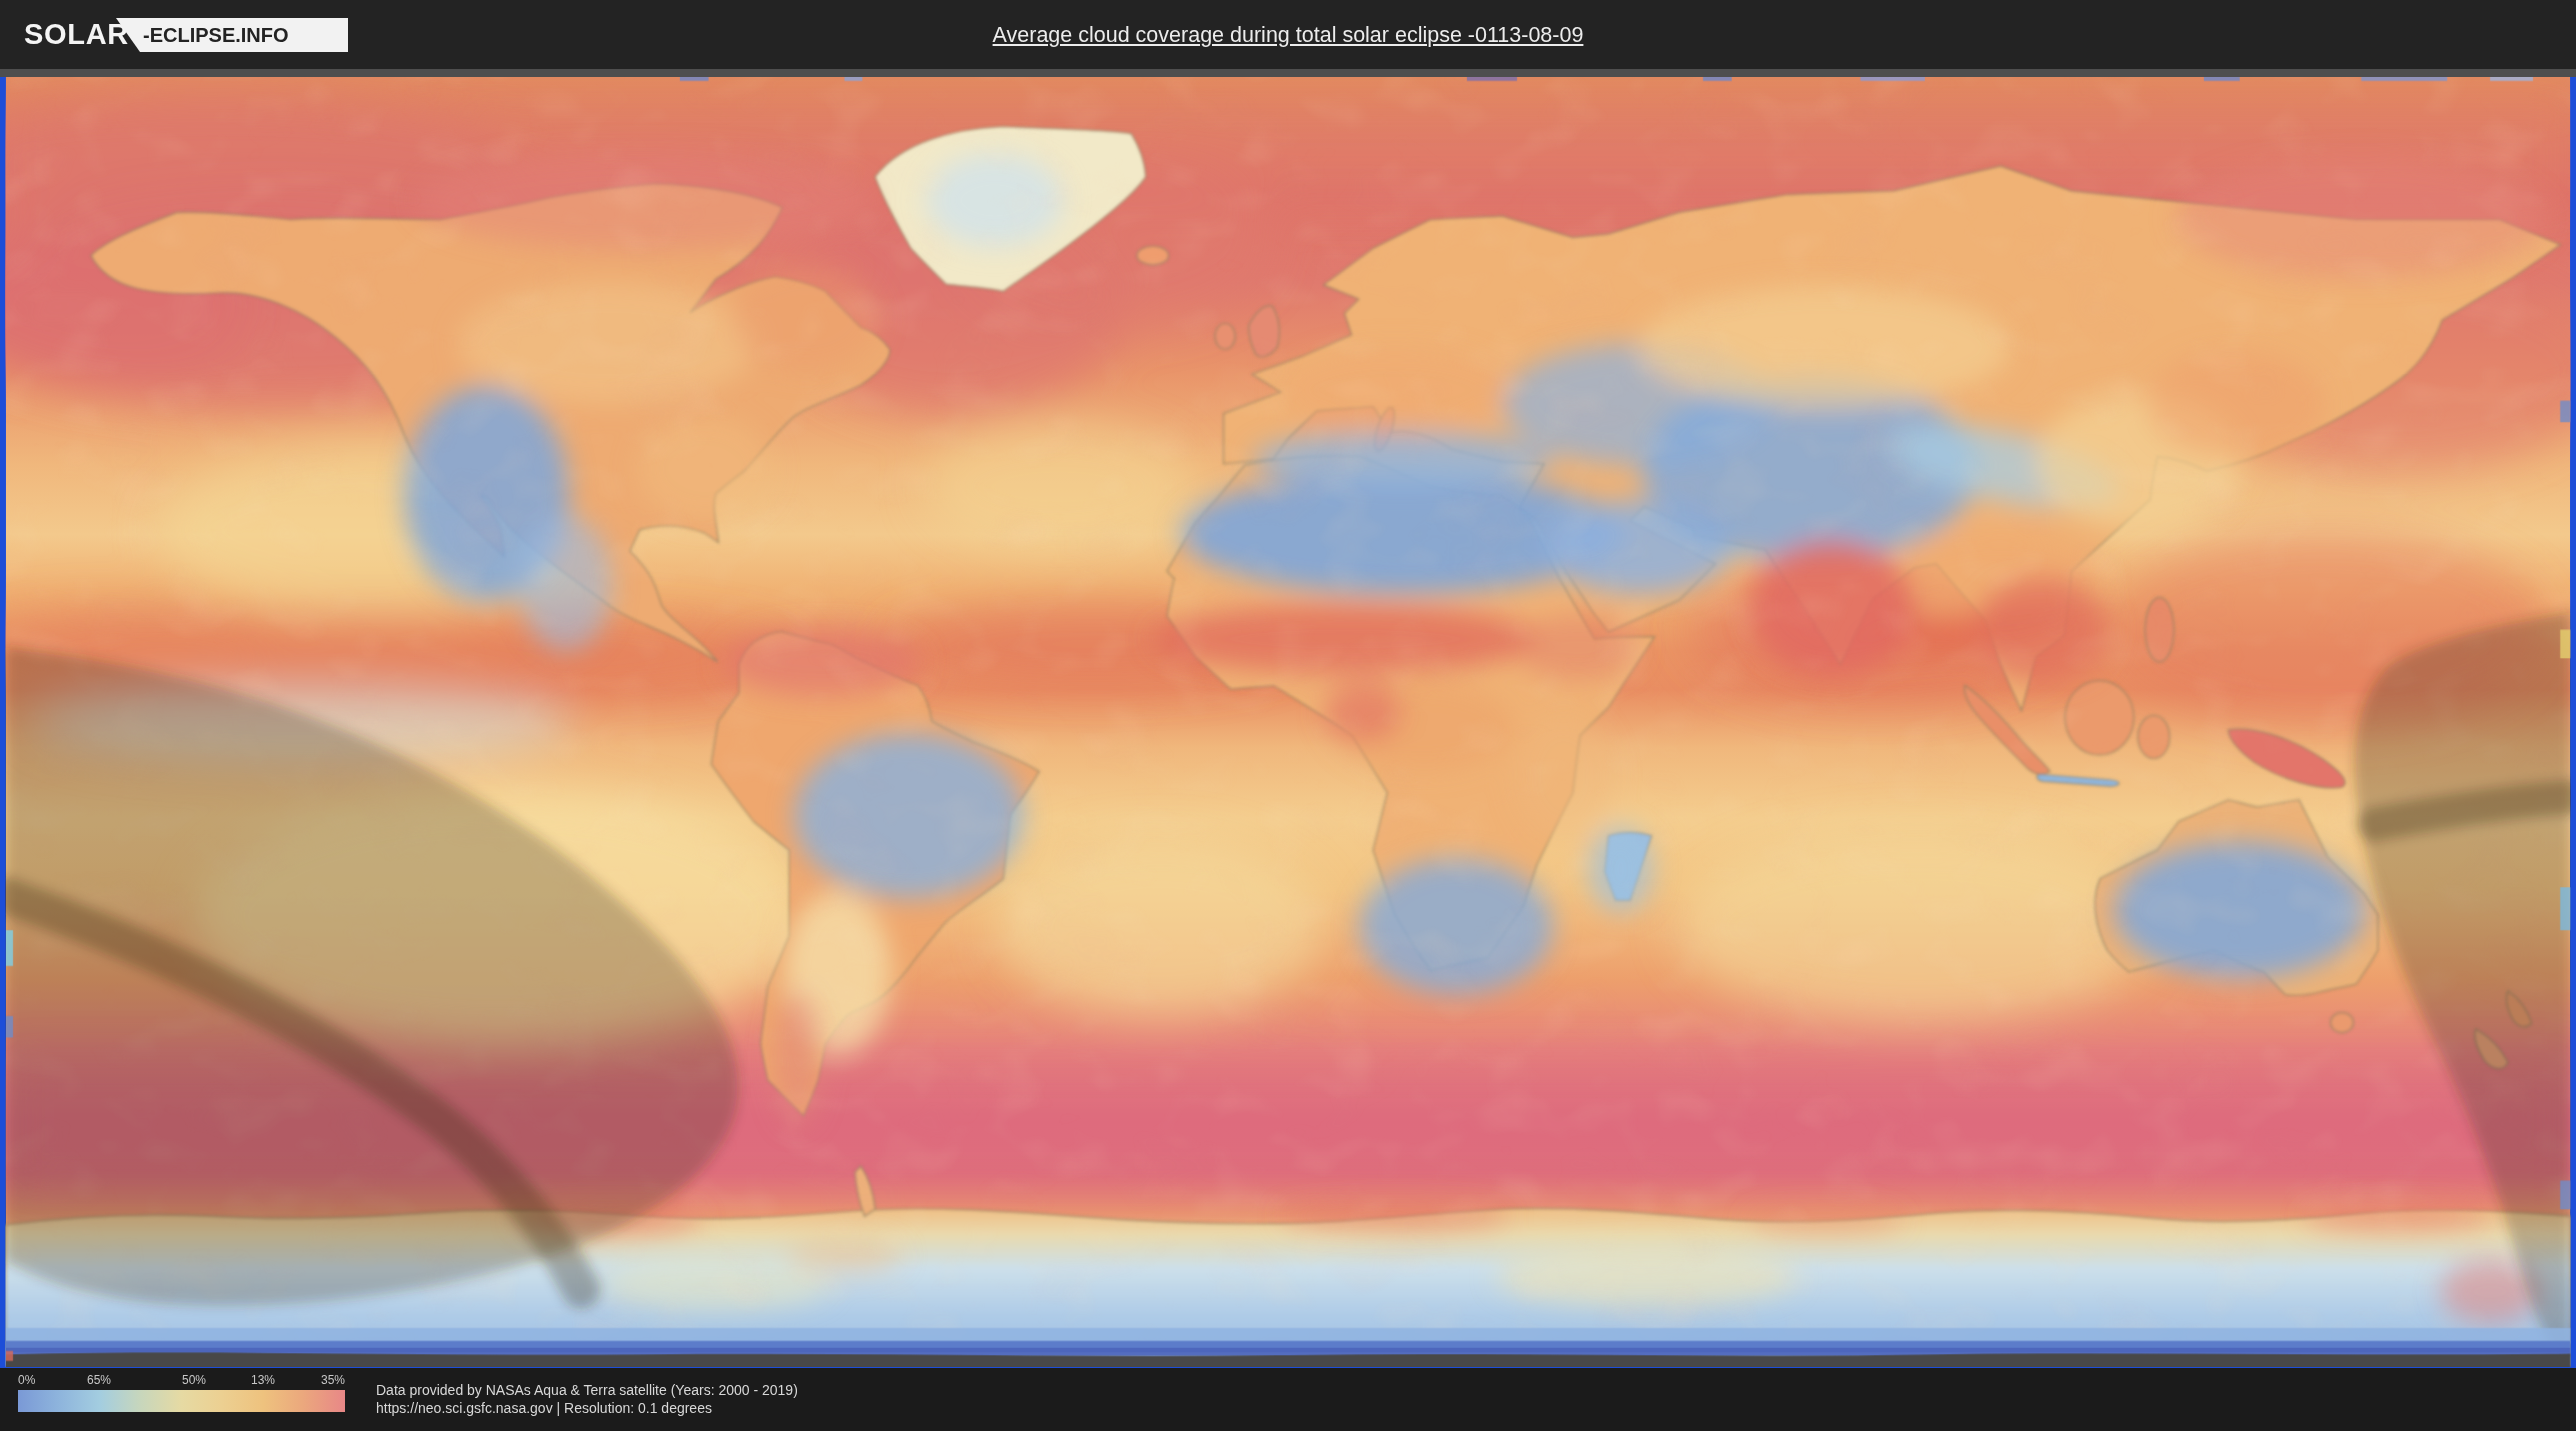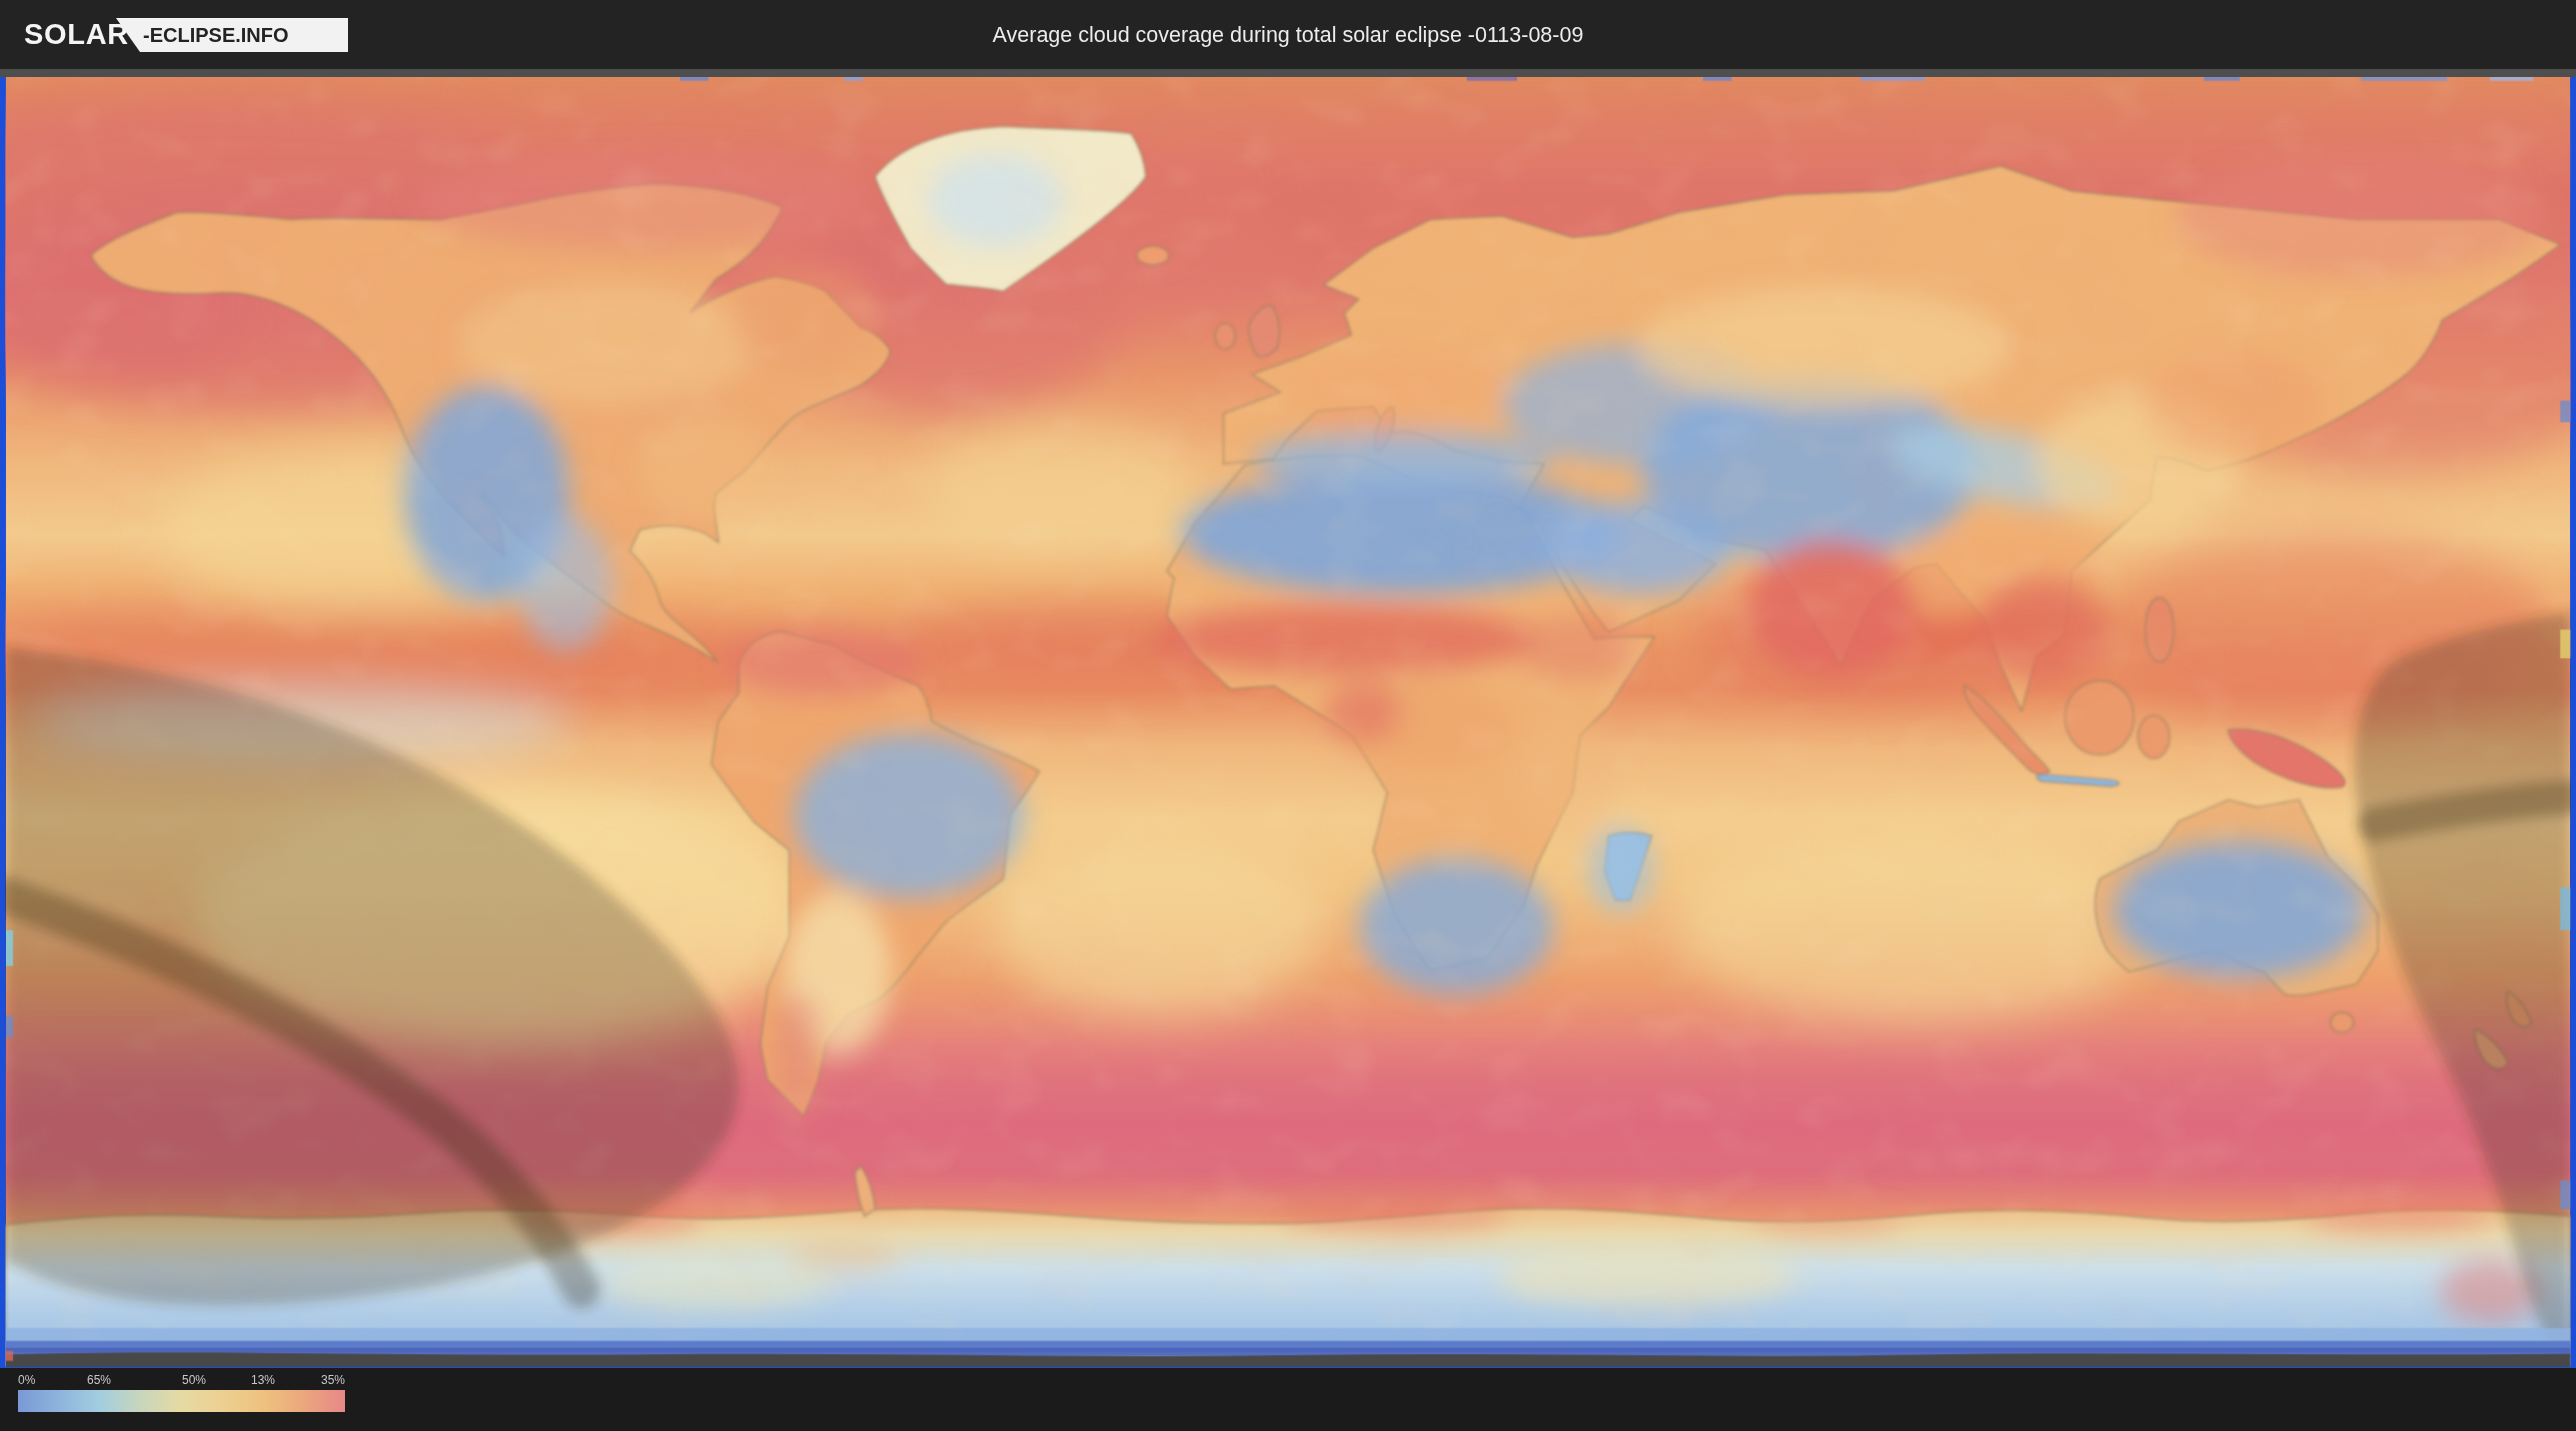--- a/index.html
+++ b/index.html
@@ -10,21 +10,21 @@
   
   .header{position:absolute;left:0;top:0;width:2576px;height:69px;background:#232323;z-index:5;}
   .divider{position:absolute;left:0;top:69px;width:2576px;height:7.9px;background:#4e4e4e;z-index:4;}
   .logo{position:absolute;left:24px;top:0;height:69px;display:flex;align-items:center;cursor:pointer;}
   .logo-prefix{color:#f4f4f4;font-size:29px;font-weight:700;letter-spacing:0.7px;line-height:69px;}
   .logo-box{position:absolute;left:92px;top:18px;height:34px;width:232px;background:#f2f2f2;
             clip-path:polygon(0 0,100% 0,100% 100%,24px 100%);}
   .logo-box span{display:block;padding-left:27px;color:#232323;font-size:20px;font-weight:700;
                  line-height:34px;letter-spacing:0px;white-space:nowrap;}
   .page-title{position:absolute;left:0;top:0;width:2576px;height:69px;text-align:center;
-              line-height:70px;color:#ececec;font-size:21.5px;font-weight:400;z-index:6;pointer-events:none;}
+              line-height:70px;color:#ececec;font-size:21.5px;font-weight:400;z-index:6;pointer-events:none;text-decoration:underline;}
 
   
   .footer{position:absolute;left:0;top:1368px;width:2576px;height:63px;background:#1b1b1b;z-index:5;}
   .legend-tick{position:absolute;top:5px;color:#c8c8c8;font-size:12px;}
   .t0{left:18px;} .t25{left:99px;transform:translateX(-50%);} .t50{left:194px;transform:translateX(-50%);}
   .t75{left:263px;transform:translateX(-50%);} .t100{left:345px;transform:translateX(-100%);}
   .legend-bar{position:absolute;left:18px;top:21.5px;width:327px;height:22px;
       background:linear-gradient(to right,#7a99d6 0%,#8db3dc 12%,#a3cde0 25%,#c6d6bd 37%,#e6daa3 50%,
                  #ecd092 62%,#eec27e 75%,#eba87d 87%,#e88787 100%);}
   .attribution{position:absolute;left:376px;top:13px;color:#d8d8d8;font-size:14px;line-height:18px;}
@@ -317,16 +317,20 @@
 <div class="page-title">Average cloud coverage during total solar eclipse -0113-08-09</div>
 <div class="divider"></div>
 
 <div class="footer">
   <span class="legend-tick t0">0%</span>
   <span class="legend-tick t25">65%</span>
   <span class="legend-tick t50">50%</span>
   <span class="legend-tick t75">13%</span>
   <span class="legend-tick t100">35%</span>
   <div class="legend-bar"></div>
+  <div class="attribution">
+    <div>Data provided by NASAs Aqua &amp; Terra satellite (Years: 2000 - 2019)</div>
+    <div>https://neo.sci.gsfc.nasa.gov | Resolution: 0.1 degrees</div>
+  </div>
 </div>
 
 </div>
 
 
 </body></html>

